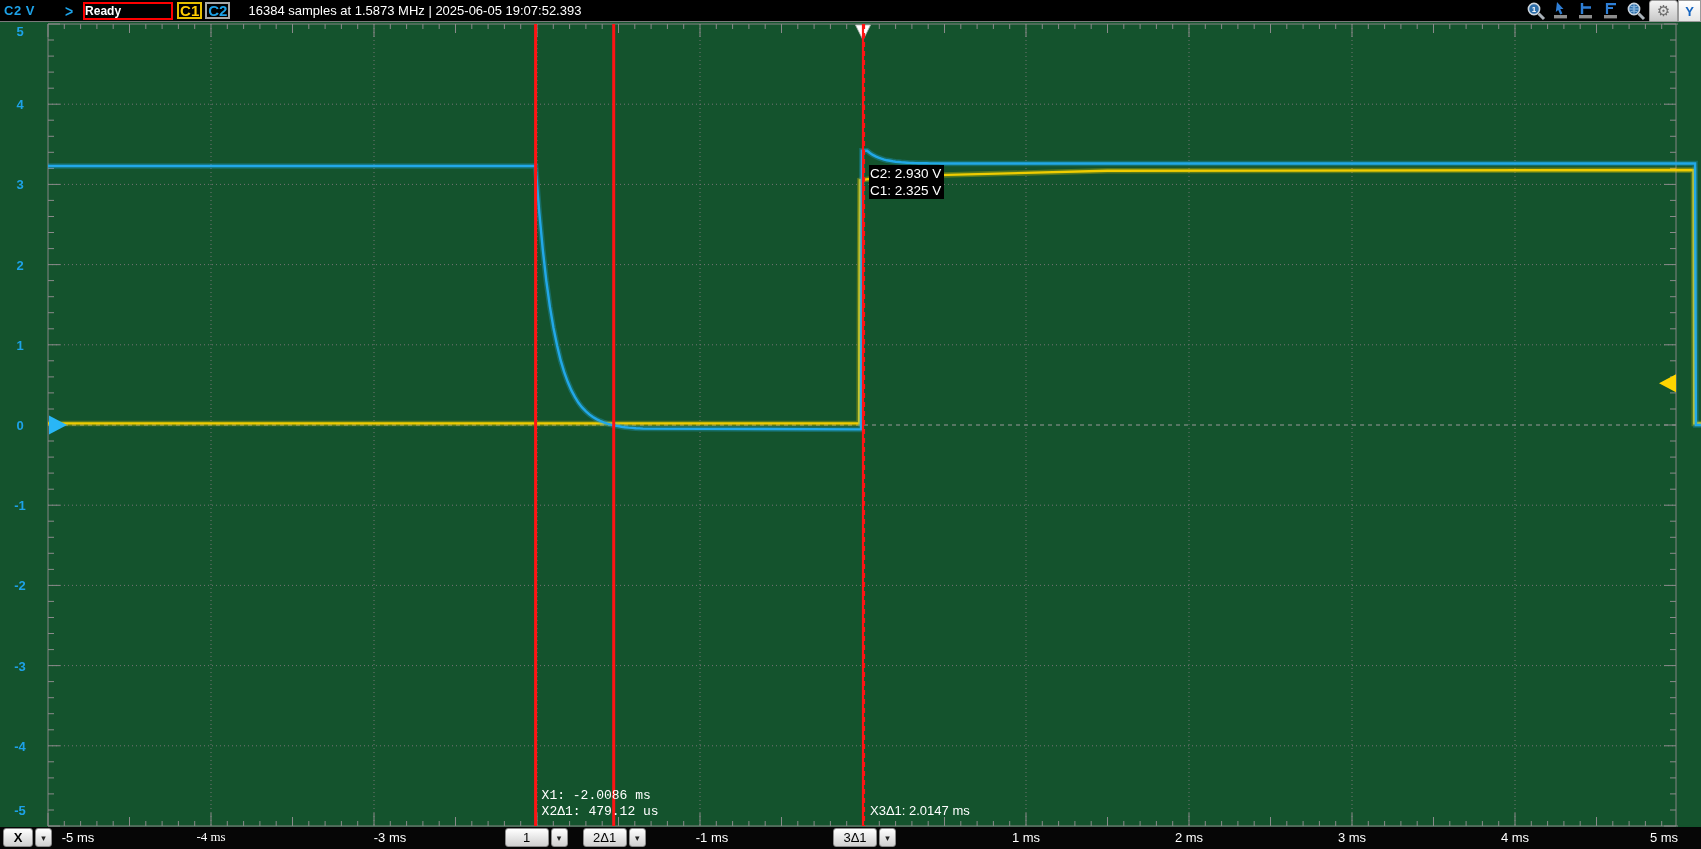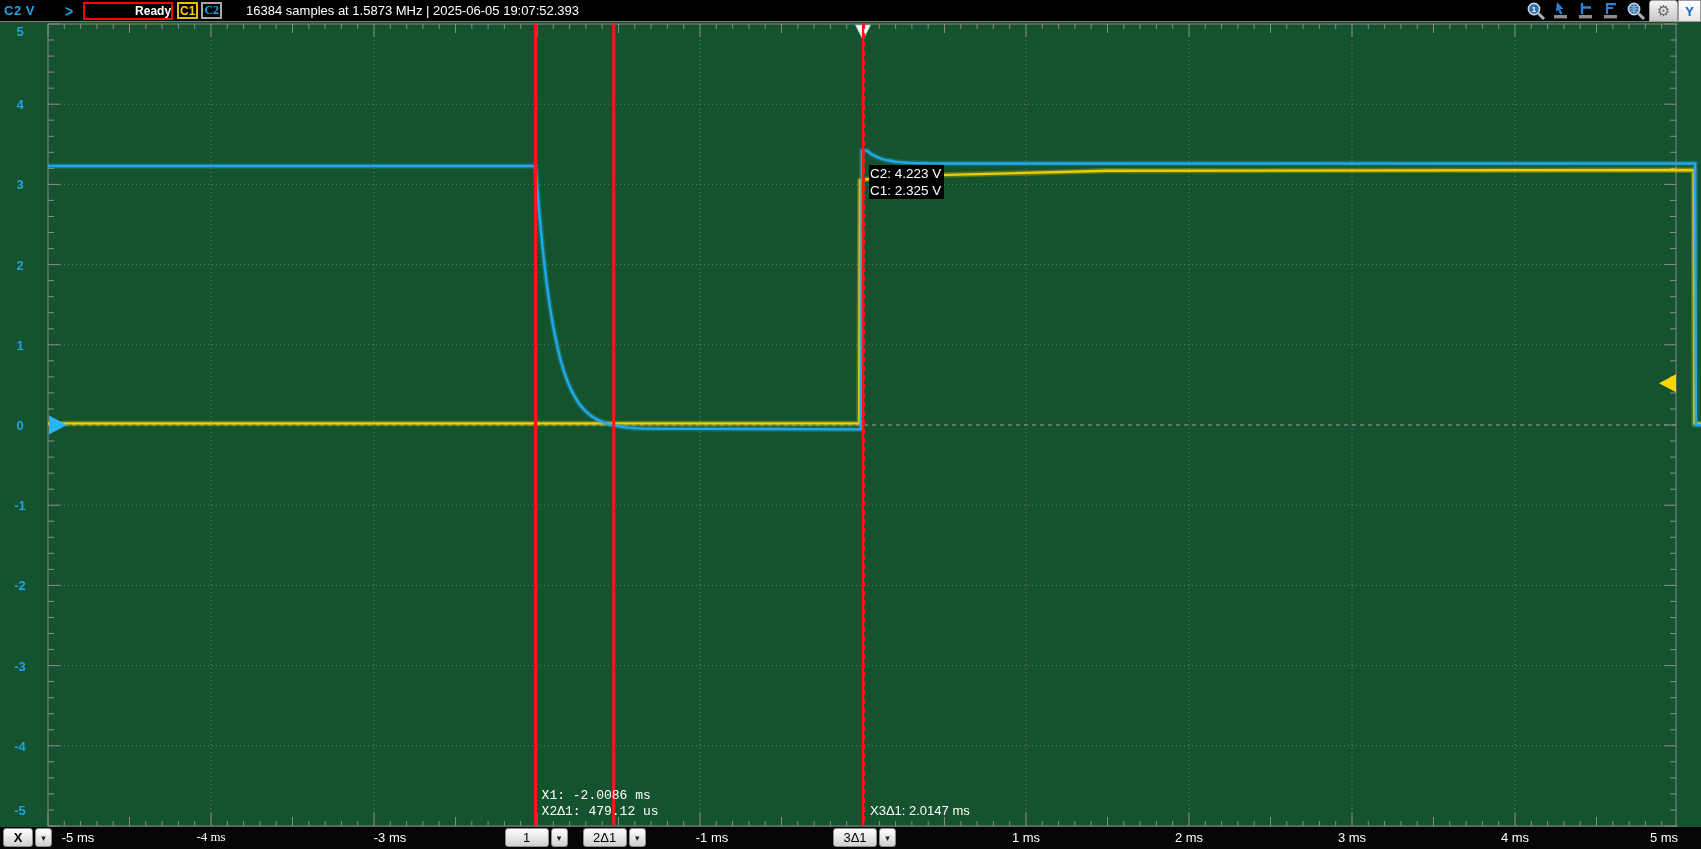--- a/index.html
+++ b/index.html
@@ -6,27 +6,27 @@
   html,body { background:#000; }
   body { font-family:"Liberation Sans", sans-serif; }
   #app { position:relative; width:1701px; height:849px; background:#14532d; overflow:hidden; }
 
   
   #topbar { position:absolute; left:0; top:0; width:1701px; height:22px; background:#000;
             border-bottom:1px solid #7a7a7a; display:flex; align-items:center; z-index:5; }
   .axlabel { color:#1da2e8; font-size:13px; font-weight:bold; margin-left:4px; letter-spacing:.5px; }
   .chev { color:#1da2e8; font-size:14px; font-weight:bold; margin-left:30px; transform:scaleY(1.2); }
   .ready-box { width:90px; height:18px; border:2px solid #f00; background:#000; color:#fff;
-               font-size:12px; font-weight:bold; display:flex; align-items:center; justify-content:flex-end;
+               font-size:12px; font-weight:bold; display:flex; align-items:center; justify-content:flex-start;
                margin-left:10px; }
-  .ch-badge { height:17px; min-width:20px; padding:0 1px; font-size:12px; font-weight:bold;
+  .ch-badge { height:17px; min-width:20px; padding:0 1px; font-size:15px; font-weight:bold;
               display:flex; align-items:center; justify-content:center; background:#000; }
   .ch-badge.c1 { border:2px solid #e8c000; color:#ffcc00; margin-left:4px; }
-  .ch-badge.c2 { border:2px solid #a8a8a8; color:#1da2e8; margin-left:3px;font-family:Liberation Serif, serif; }
-  .info { color:#fff; font-size:13px; margin-left:24px; white-space:nowrap; }
+  .ch-badge.c2 { border:2px solid #a8a8a8; color:#1da2e8; margin-left:3px; }
+  .info { color:#fff; font-size:13px; margin-left:18px; white-space:nowrap; }
   #tb-right { position:absolute; right:0; top:0; height:22px; display:flex; align-items:center; }
   .tbicon { width:24px; height:20px; display:flex; align-items:center; justify-content:center; margin-right:1px; }
   .raised { height:22px; display:flex; align-items:center; justify-content:center;
             background:linear-gradient(#f4f4f4,#c8c8c8); border:1px solid #9a9a9a; border-radius:3px 3px 0 0; }
   #gear-btn { width:29px; font-size:15px; color:#6a6a6a; }
   #y-btn { width:23px; background:linear-gradient(#ffffff,#e6e6e6); color:#1464c0; font-weight:bold; font-size:13px; border-radius:0; }
 
   
   #plot-svg { position:absolute; left:0; top:0; z-index:1; }
   .ylab { position:absolute; color:#1da2e8; font-size:13px; font-weight:bold; transform:translate(-50%,-50%); z-index:3; }
@@ -451,21 +451,21 @@
         <div class="ylab" style="left: 20px; top: 264.6px;">2</div>
         <div class="ylab" style="left: 20px; top: 344.8px;">1</div>
         <div class="ylab" style="left: 20px; top: 425px;">0</div>
         <div class="ylab" style="left: 20px; top: 505.2px;">-1</div>
         <div class="ylab" style="left: 20px; top: 585.4px;">-2</div>
         <div class="ylab" style="left: 20px; top: 665.6px;">-3</div>
         <div class="ylab" style="left: 20px; top: 745.8px;">-4</div>
         <div class="ylab" style="left: 20px; top: 810px;">-5</div>
       </div>
     <div id="tooltip" style="left: 868.994px; top: 165px;">
-      <div>C2: 4.223 V</div>
+      <div>C2: 2.930 V</div>
       <div>C1: 2.325 V</div>
     </div>
     <div id="readout1" class="readout" style="left: 541.598px; top: 788px; font-family: Liberation Mono, monospace;">
       <div>X1: -2.0086 ms</div>
       <div>X2Δ1: 479.12 us</div>
     </div>
     <div id="readout3" class="readout" style="left: 869.994px; top: 803px;">
       <div>X3Δ1: 2.0147 ms</div>
     </div>
   </div>

